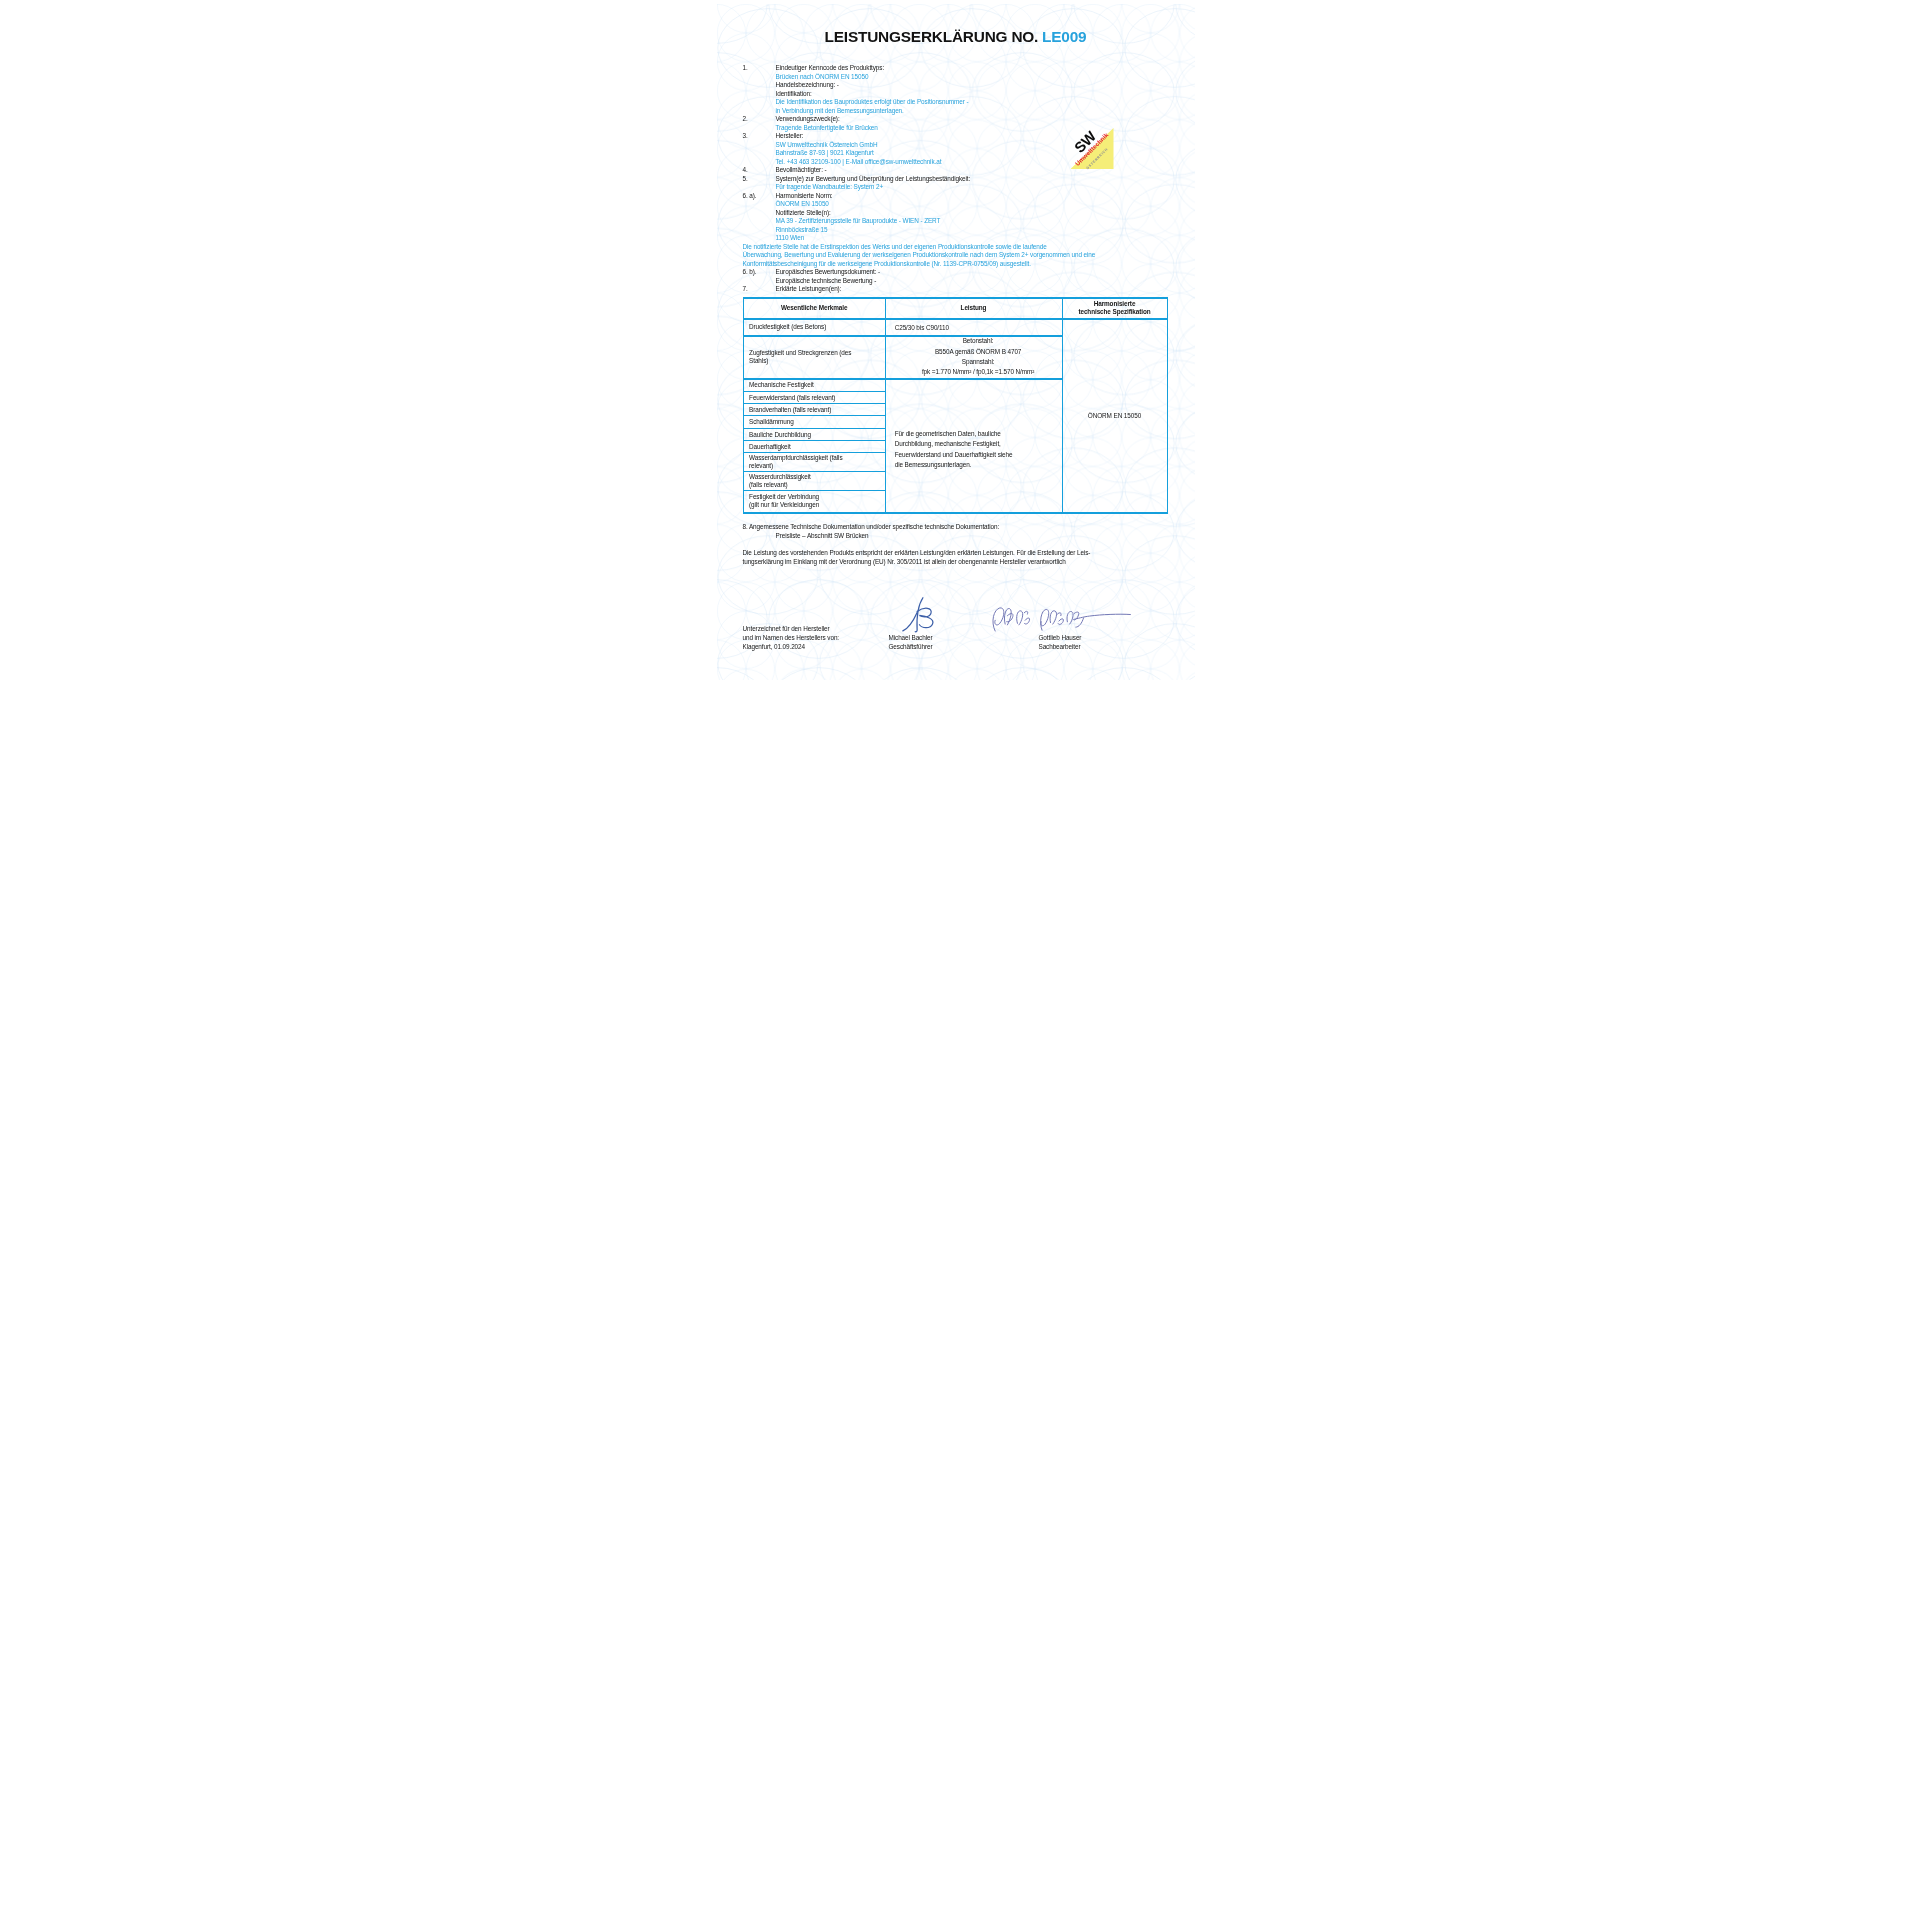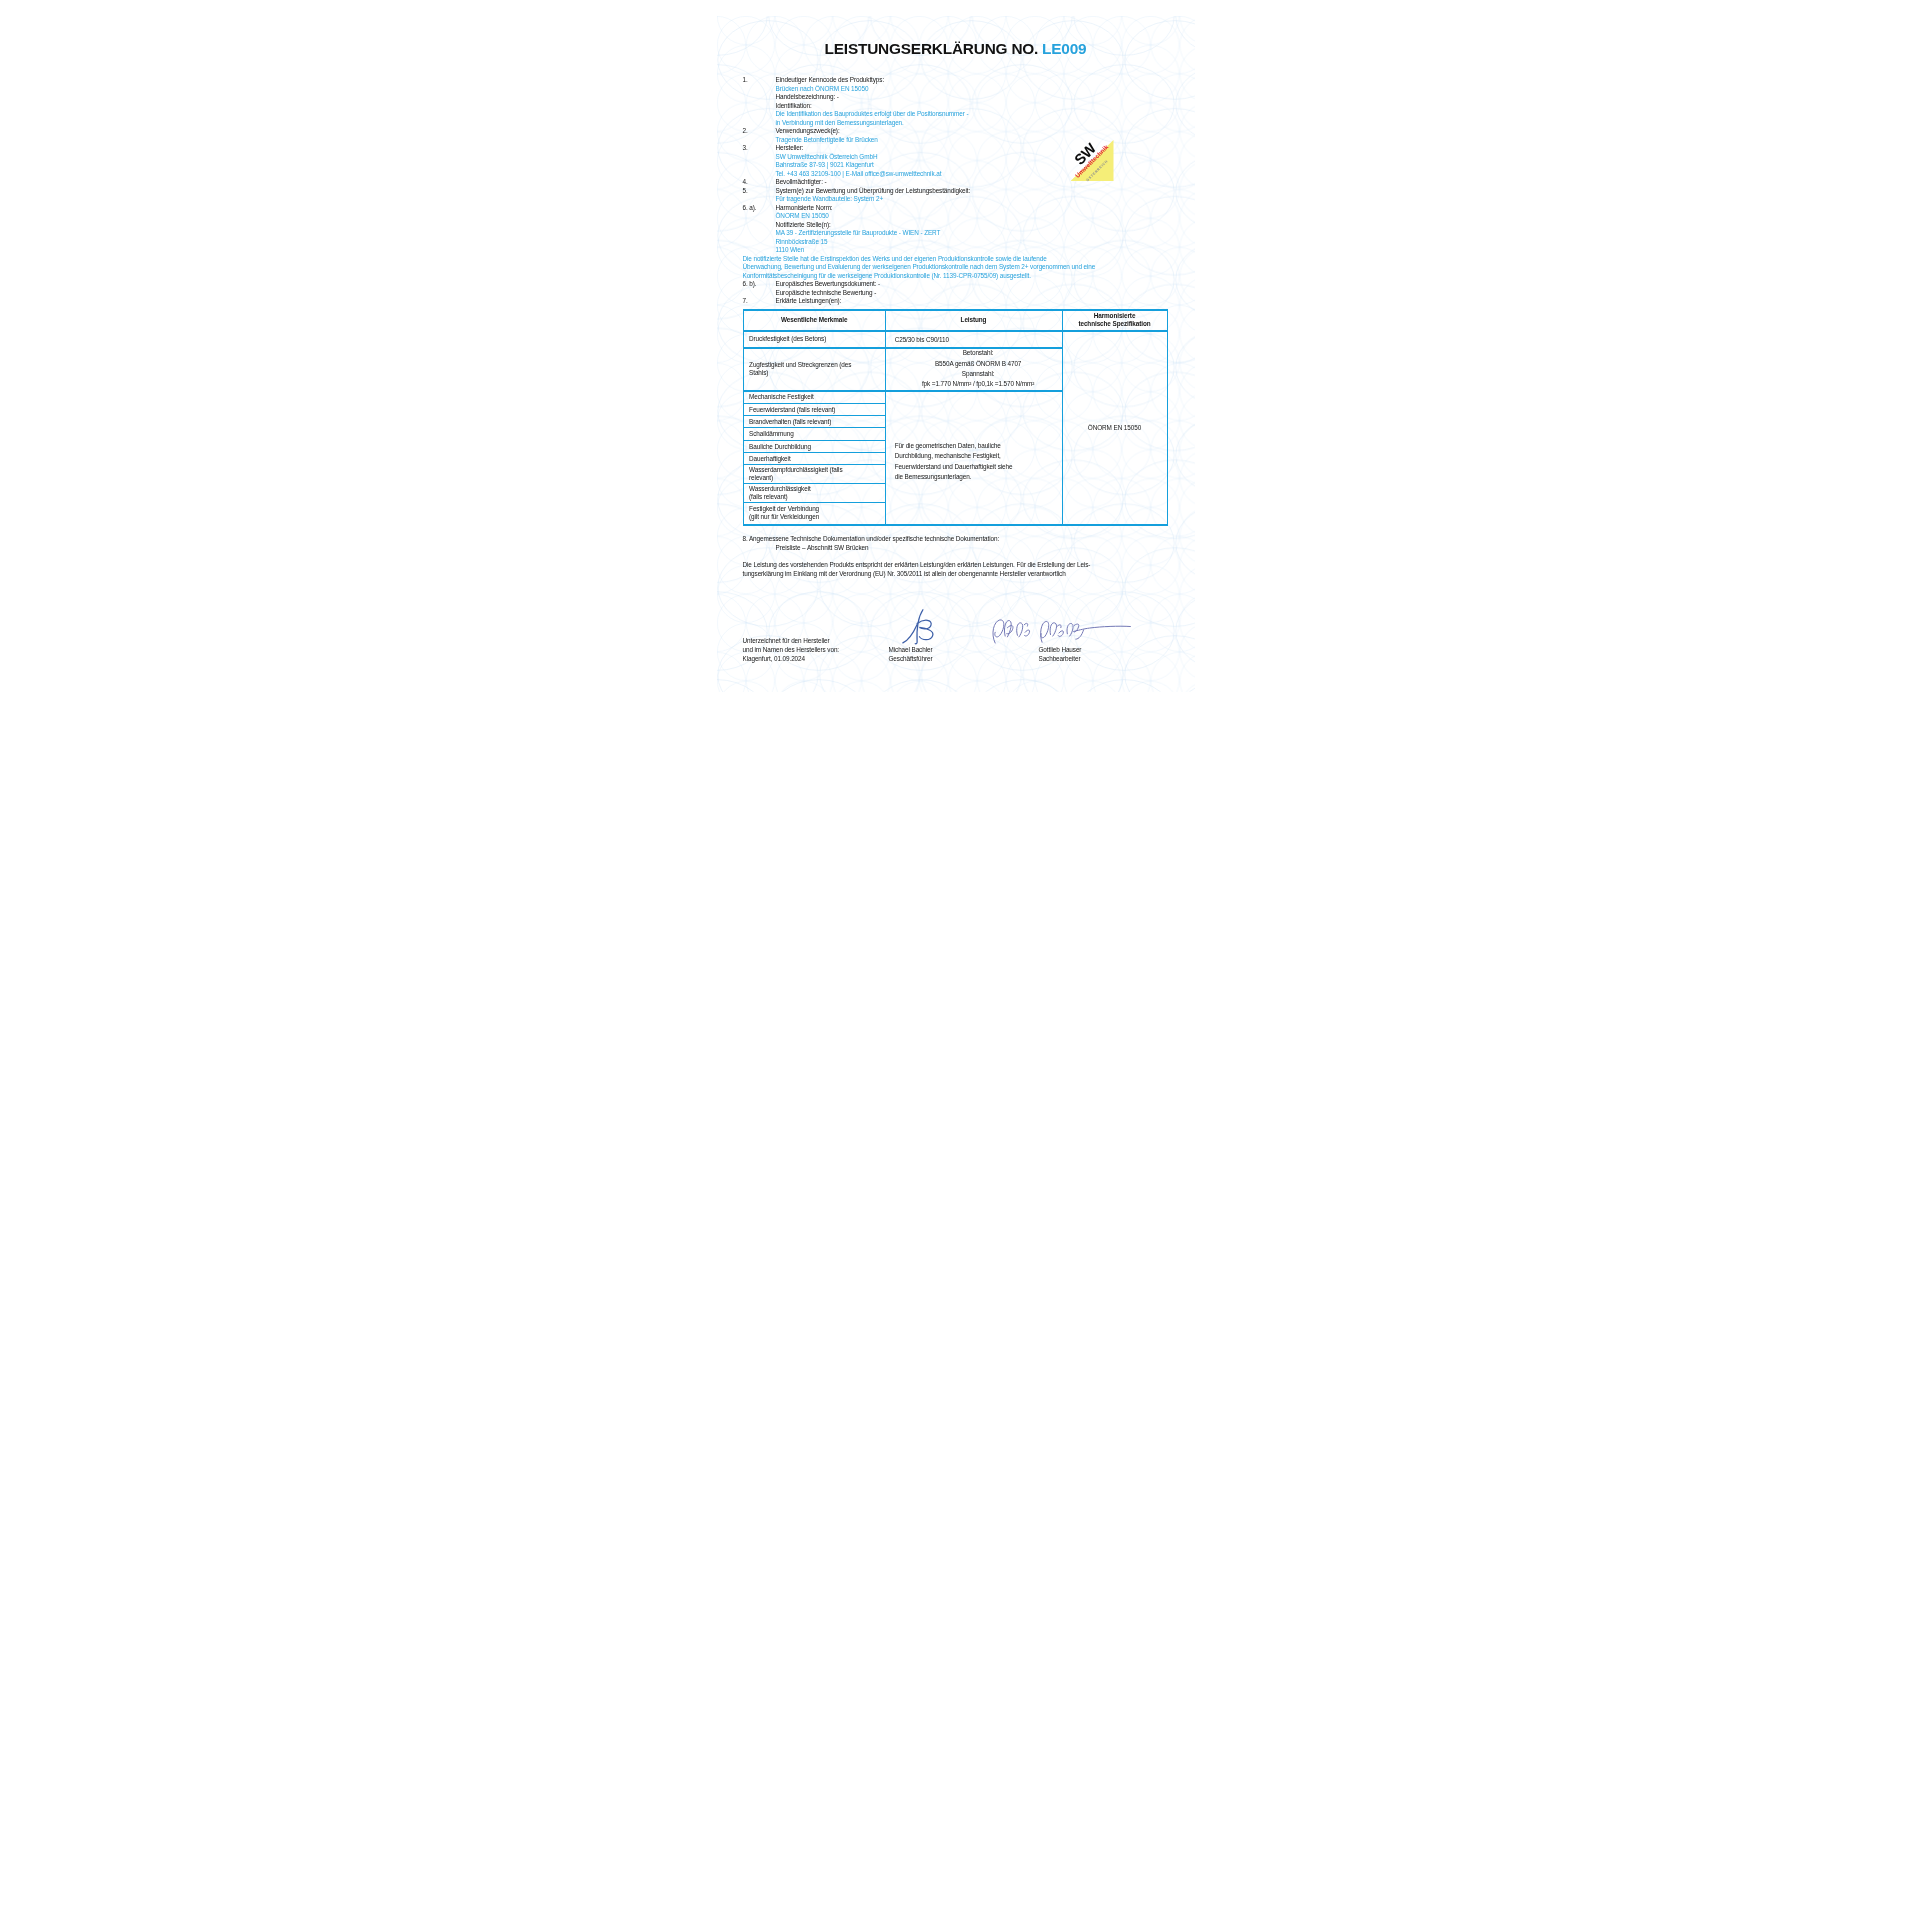--- a/index.html
+++ b/index.html
@@ -1,18 +1,18 @@
 <!DOCTYPE html>
 <html style="font-size:6.2px"><head>
 <meta charset="utf-8">
 <style>
   * { margin:0; padding:0; box-sizing:border-box; }
   html,body { background:#ffffff; }
   body { font-family:"Liberation Sans","DejaVu Sans",sans-serif; color:#161616; letter-spacing:-0.1px; }
-  .page { position:relative; width:478px; height:676px; margin:16px auto; background:#ffffff; overflow:hidden; }
+  .page { position:relative; width:478px; height:676px; margin:4px auto; background:#ffffff; overflow:hidden; }
   .bg { position:absolute; inset:0; z-index:0; }
   .content { position:absolute; inset:0; z-index:1; }
 
   
   .title { position:absolute; top:24px; left:0; width:100%; text-align:center;
            font-size:15.4px; font-weight:700; letter-spacing:-0.2px; color:#121212; }
   .title .num { color:#27a2dc; margin-left:3.9px; }
 
   
   .list { position:absolute; top:60px; left:26px; width:426px; font-size:6.4px; line-height:8.5px; }

